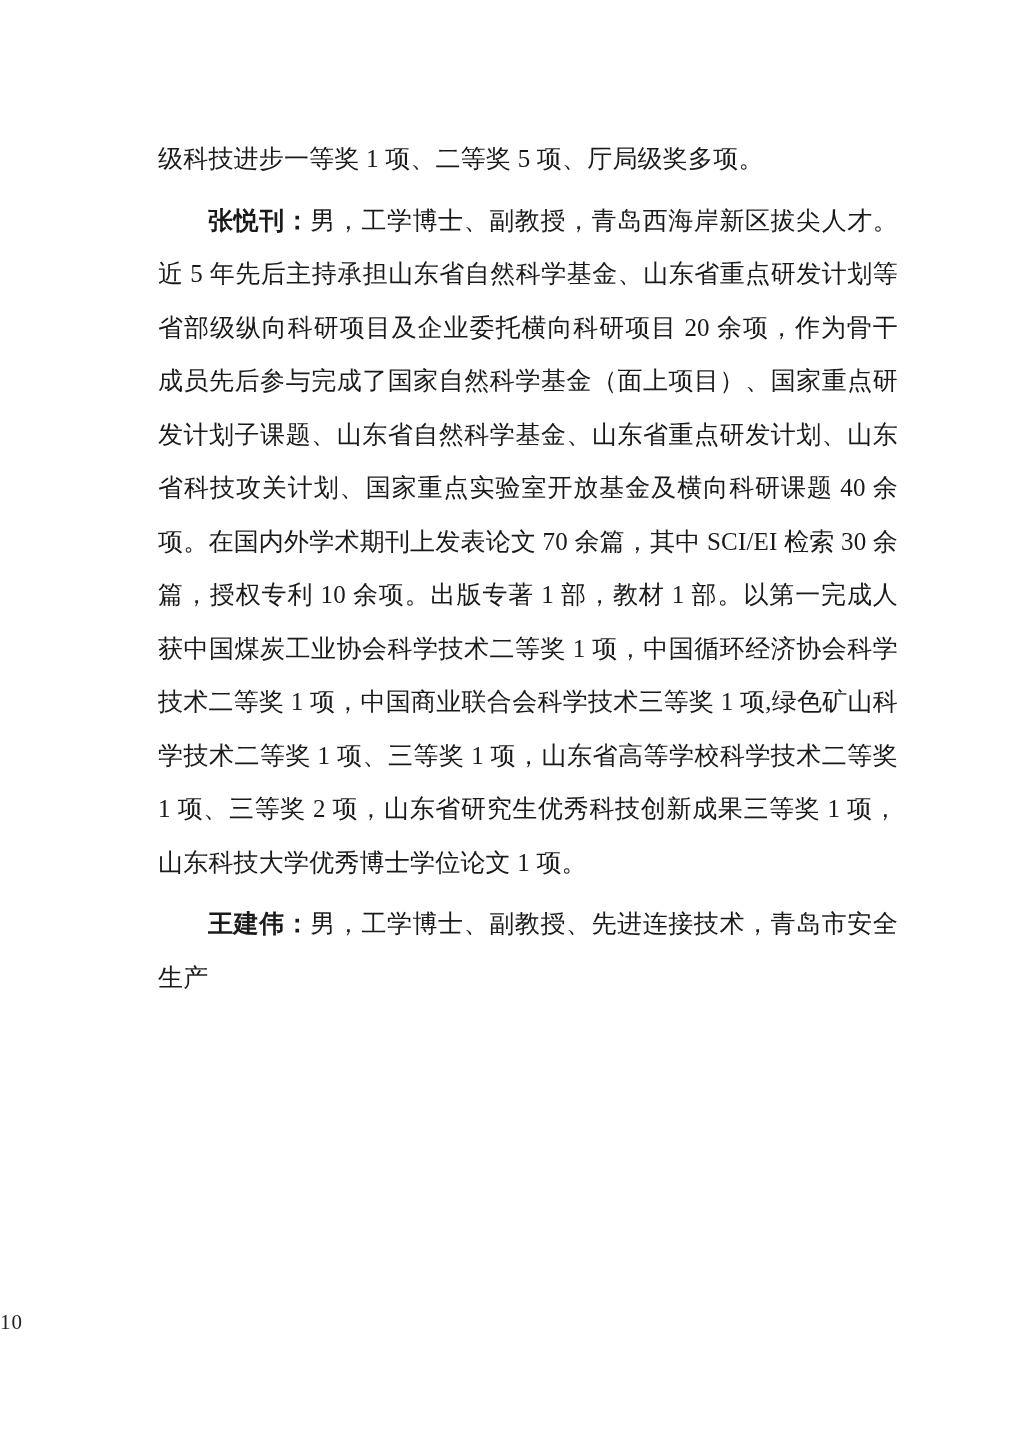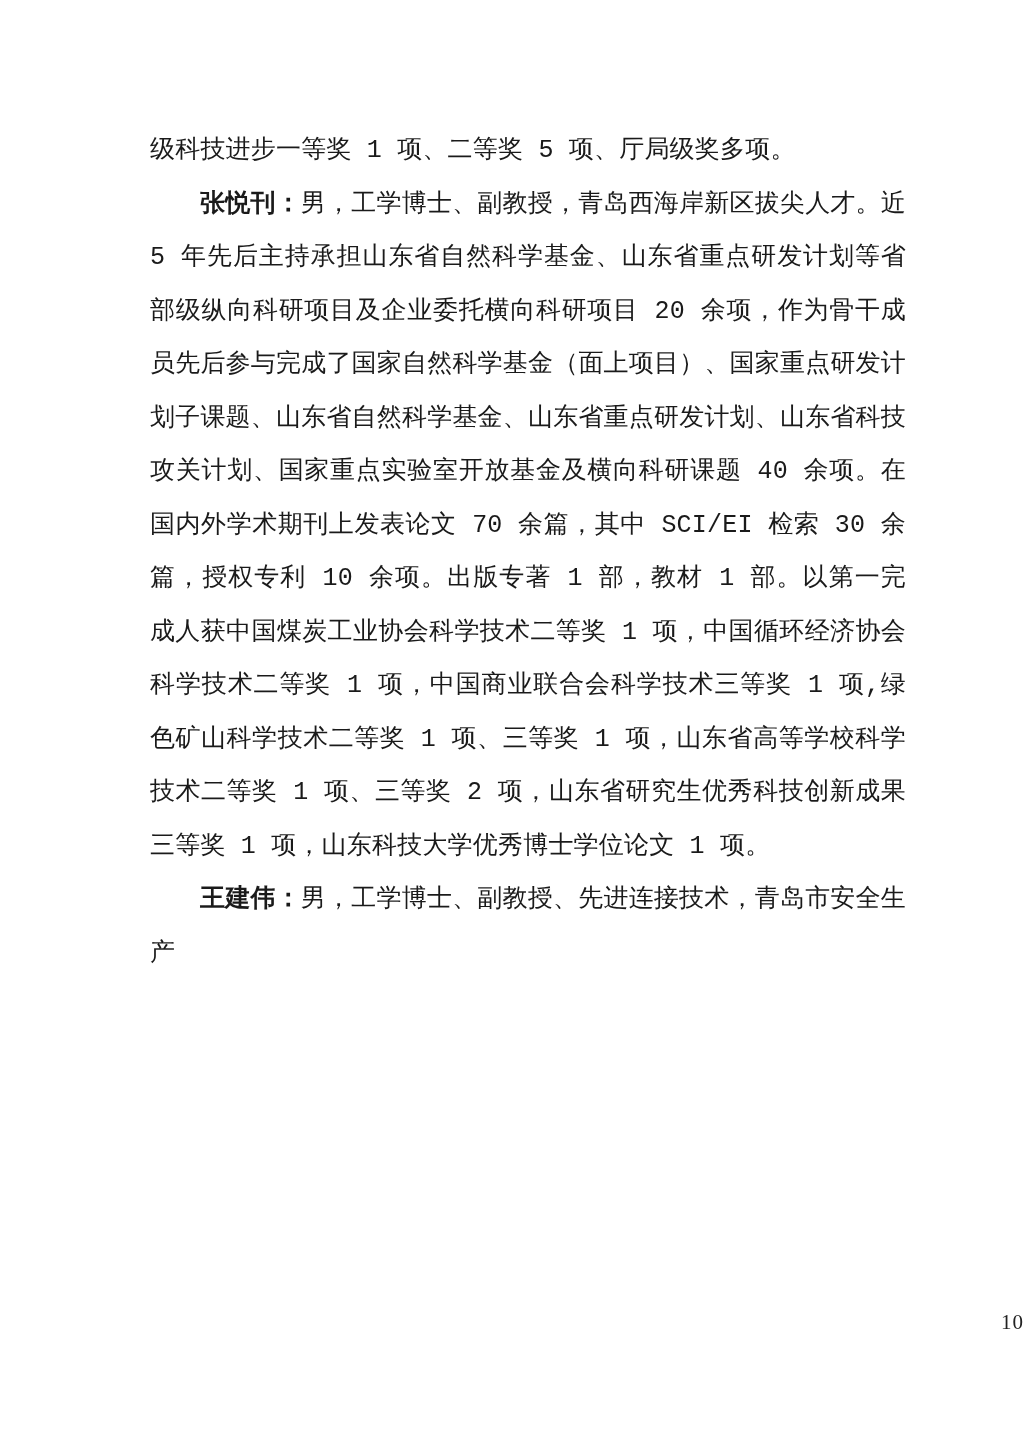--- a/index.html
+++ b/index.html
@@ -21,37 +21,36 @@
     left: 150px;
     top: 124px;
     width: 756px;
     font-size: 25px;
     line-height: 53.5px;
     text-align: justify;
     text-justify: inter-character;
     letter-spacing: 0.2px;
   }
   .para {
-    margin: 0;
+    margin: 8px;
     padding: 0;
     text-indent: 2em;
-    font-family: Liberation Mono, monospace;
   }
   .para.continued {
     text-indent: 0;
   }
   .person-name {
     font-weight: bold;
   }
   .page-number {
     position: absolute;
     top: 1310px;
     left: 0;
     width: 100%;
-    text-align: right;
+    text-align: left;
     font-size: 21px;
     color: #222222;
     letter-spacing: 1px;
   }
 </style>
 </head>
 <body>
 
 <div class="page">
   <div class="content">

